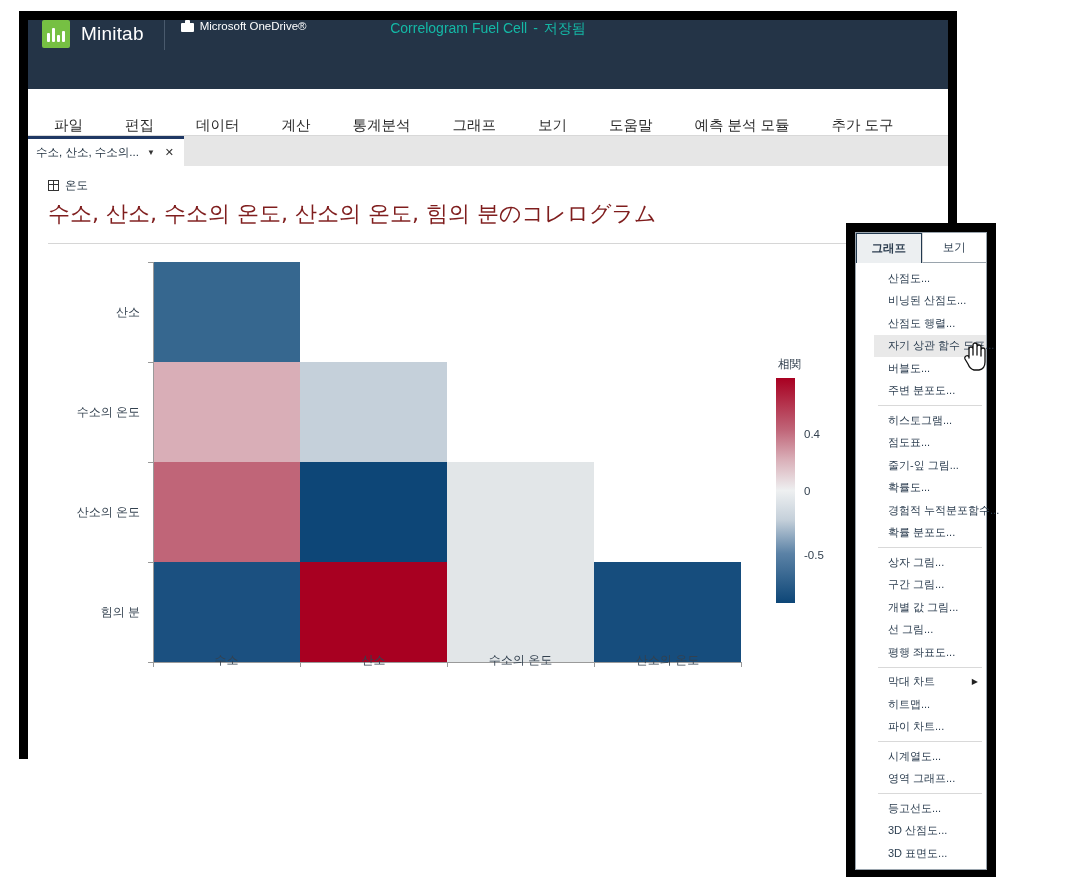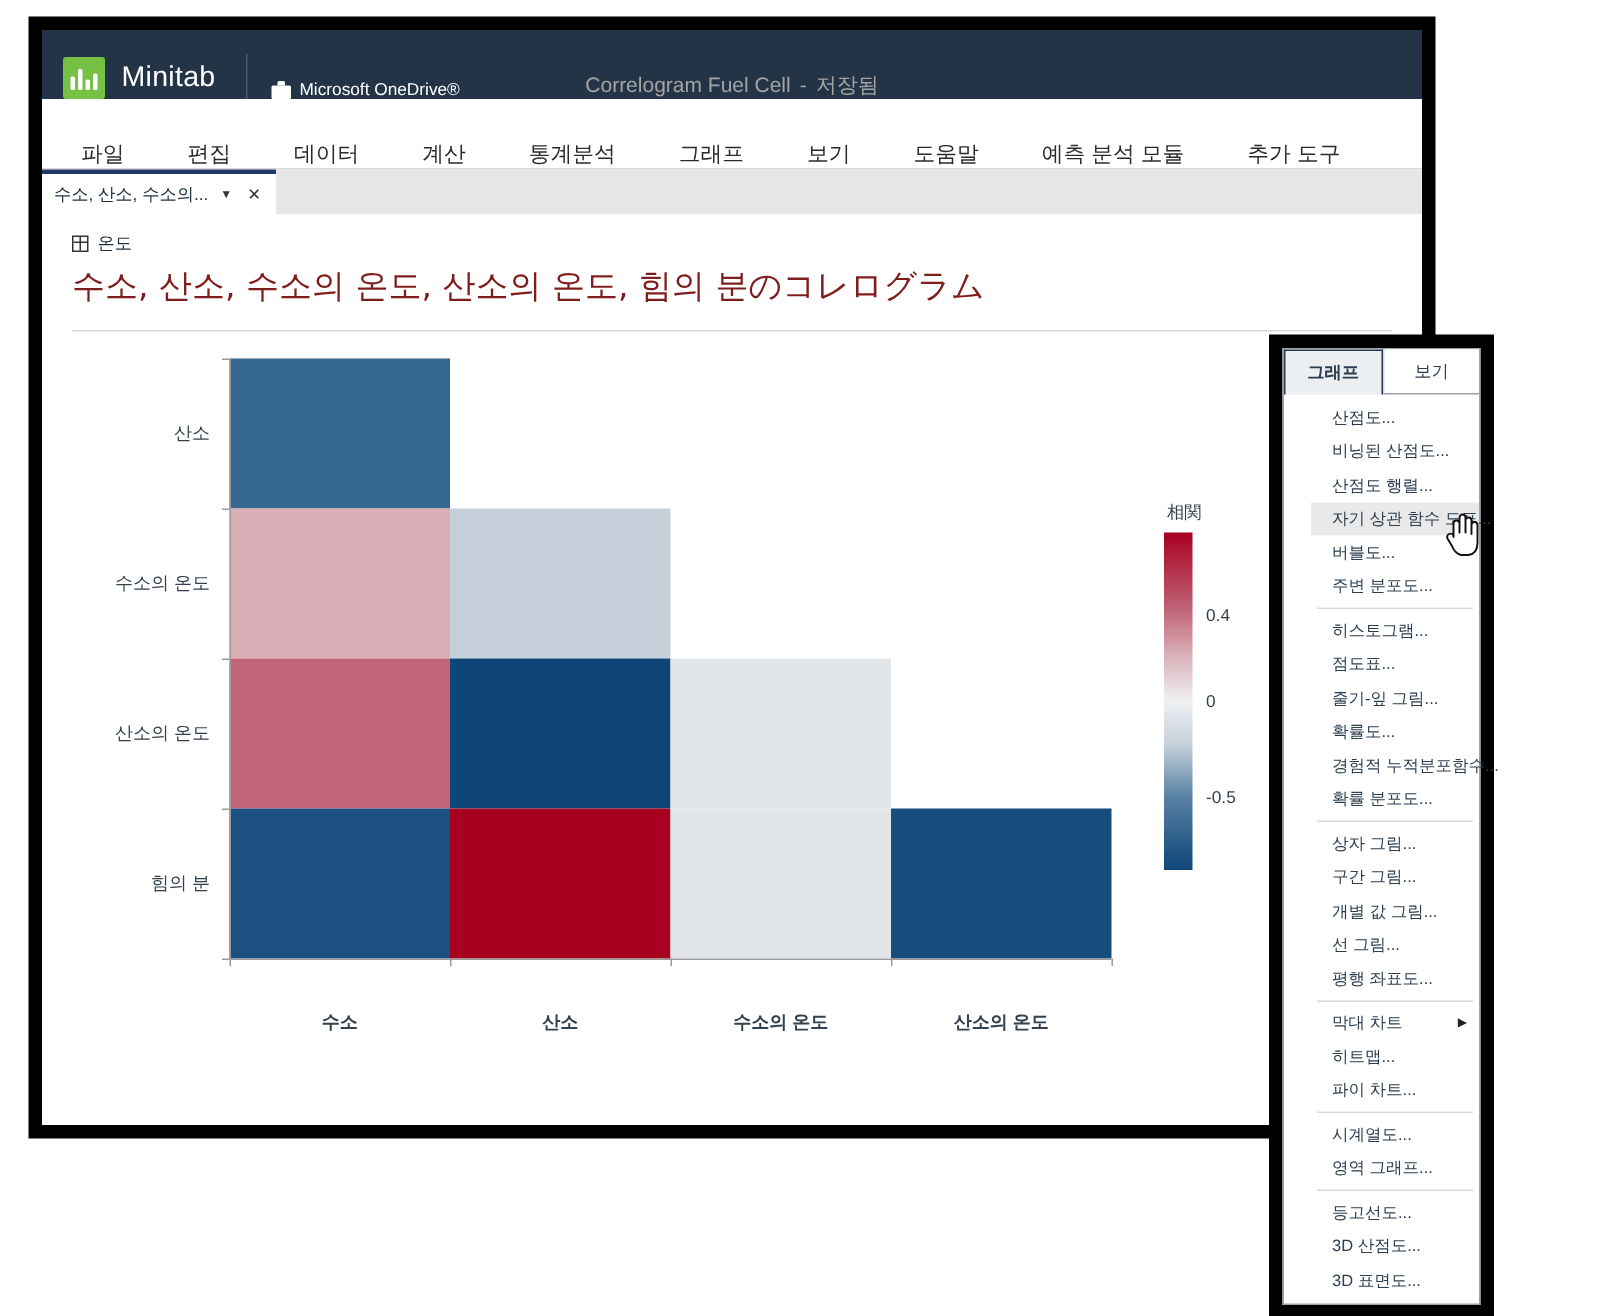--- a/index.html
+++ b/index.html
@@ -3,32 +3,32 @@
 <meta charset="utf-8">
 <style>
   html,body{margin:0;padding:0;background:#ffffff;}
   body{width:1065px;height:877px;position:relative;font-family:"Liberation Sans","DejaVu Sans",sans-serif;overflow:hidden;}
 
   
   #app-window{position:absolute;left:28px;top:20px;width:920px;height:730px;background:#ffffff;
      box-shadow:0 0 0 9px #000000;}
 
   
-  #title-bar{height:46px;background:#243447;display:flex;align-items:flex-end;}
+  #title-bar{height:69px;background:#243447;display:flex;align-items:flex-start;}
   #brand{display:flex;align-items:center;padding-left:14px;}
   #logo-tile{width:28px;height:28px;background:#76c043;border-radius:2px;position:relative;display:flex;align-items:flex-end;justify-content:center;gap:2px;padding-bottom:6px;box-sizing:border-box;}
   #logo-tile i{display:block;width:3px;background:#ffffff;border-radius:1px;}
   #logo-tile i.b1{height:9px}#logo-tile i.b2{height:14px}#logo-tile i.b3{height:7px}#logo-tile i.b4{height:11px}
   #brand-name{color:#ffffff;font-size:19px;margin-left:11px;letter-spacing:.2px;}
   #brand-sep{width:1px;height:30px;background:#4a5a6d;margin:0 16px 0 20px;}
   #onedrive{display:flex;align-items:center;color:#ffffff;font-size:11.5px;}
   #onedrive .od-icon{width:13px;height:12px;margin-right:6px;position:relative;display:inline-block;}
   #onedrive .od-icon::before{content:"";position:absolute;left:0;top:3px;width:13px;height:9px;background:#ffffff;border-radius:1px;}
   #onedrive .od-icon::after{content:"";position:absolute;left:4px;top:0;width:5px;height:3px;background:#ffffff;border-radius:1px 1px 0 0;}
-  #doc-title{position:absolute;left:50%;transform:translateX(-50%);color:#a3a3a3;font-size:14px;white-space:nowrap;}
+  #doc-title{position:absolute;left:50%;transform:translateX(-50%);color:#14b8a6;font-size:14px;white-space:nowrap;}
   #doc-title .dash{margin:0 6px;}
 
   
   #menu-bar{height:46px;background:#ffffff;display:flex;align-items:flex-end;border-bottom:1px solid #d8d8d8;}
   .menu-item{font-size:14.5px;color:#2b2b2b;padding:0 21px;cursor:default;white-space:nowrap;}
   .menu-item:first-child{padding-left:26px;}
 
   
   #tab-strip{height:30px;background:#e6e6e6;display:flex;align-items:flex-end;}
   #doc-tab{height:30px;background:#ffffff;border-top:3px solid #1f3864;display:flex;align-items:center;padding:0 10px 0 8px;box-sizing:border-box;font-size:11.5px;color:#20303f;min-width:150px;justify-content:space-between;}
@@ -46,21 +46,21 @@
   #title-rule{margin:14px 20px 0 20px;border-top:1px solid #d6d6d6;}
 
   
   #plot{position:relative;margin-top:8px;height:500px;}
   #plot-area{position:absolute;left:125px;top:10px;width:588px;height:400px;}
   .cell{position:absolute;}
   #x-axis{position:absolute;left:125px;top:410px;width:588px;border-top:1px solid #9a9a9a;}
   #y-axis{position:absolute;left:125px;top:10px;height:400px;border-left:1px solid #9a9a9a;}
   .tick-x{position:absolute;top:410px;width:1px;height:5px;background:#9a9a9a;}
   .tick-y{position:absolute;left:120px;width:5px;height:1px;background:#9a9a9a;}
-  .xlab{position:absolute;top:444px;font-size:12px;color:#33414f;text-align:right;transform:translateX(-50%);white-space:nowrap;font-weight:bold;}
+  .xlab{position:absolute;top:400px;font-size:12px;color:#33414f;text-align:right;transform:translateX(-50%);white-space:nowrap;}
   .ylab{position:absolute;right:0;font-size:12px;color:#33414f;white-space:nowrap;transform:translateY(-50%);}
   #y-labels{position:absolute;left:0;top:0;width:112px;height:420px;}
 
   
   #legend{position:absolute;left:748px;top:105px;}
   #legend-title{font-size:11.5px;color:#33414f;margin-bottom:6px;margin-left:2px;}
   #legend-bar{width:19px;height:225px;
      background:linear-gradient(to bottom,#a80021 0%,#c06578 23%,#d9aeb7 36%,#eef0f1 50%,#c5d0da 63%,#5b82a6 78%,#0d4677 100%);}
   .legend-tick{position:absolute;left:28px;font-size:11.5px;color:#33414f;transform:translateY(-50%);}
 

